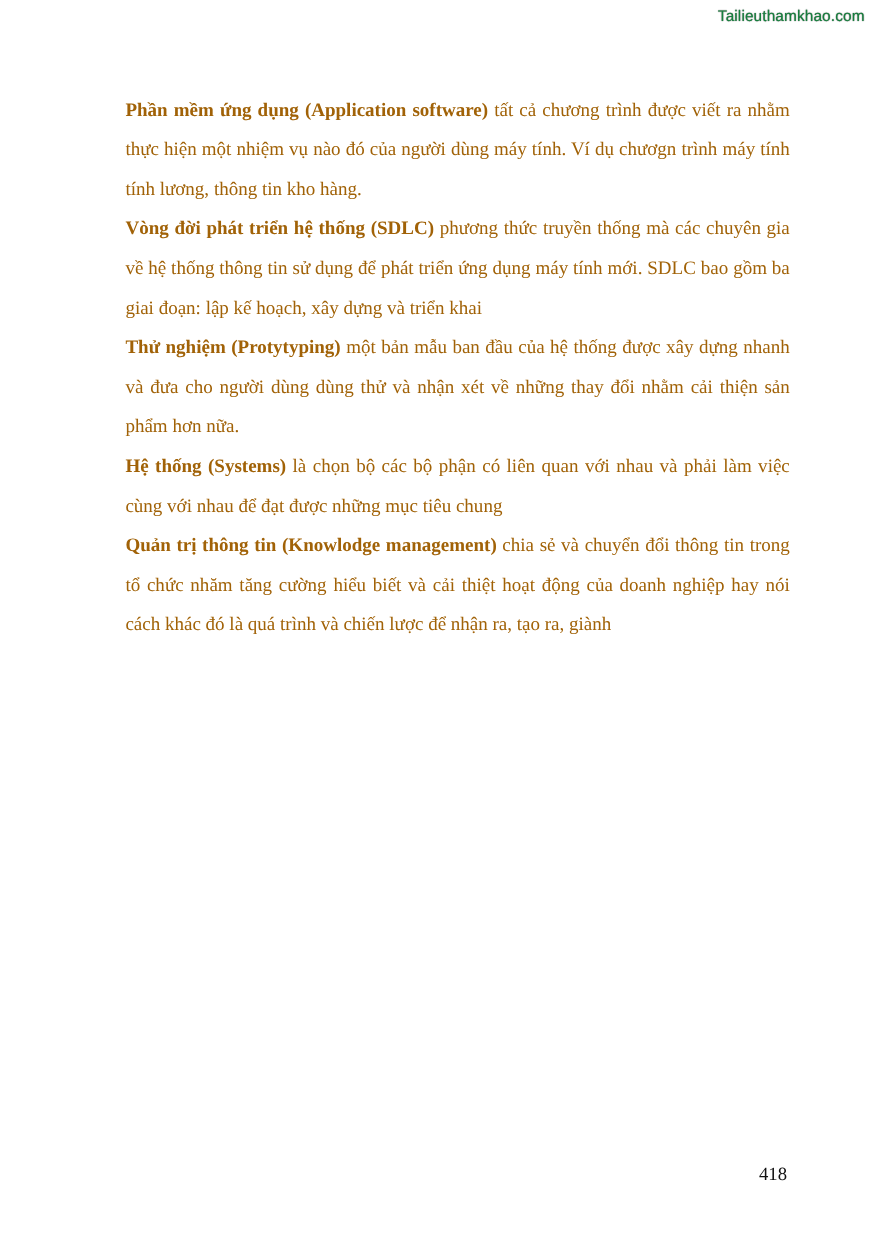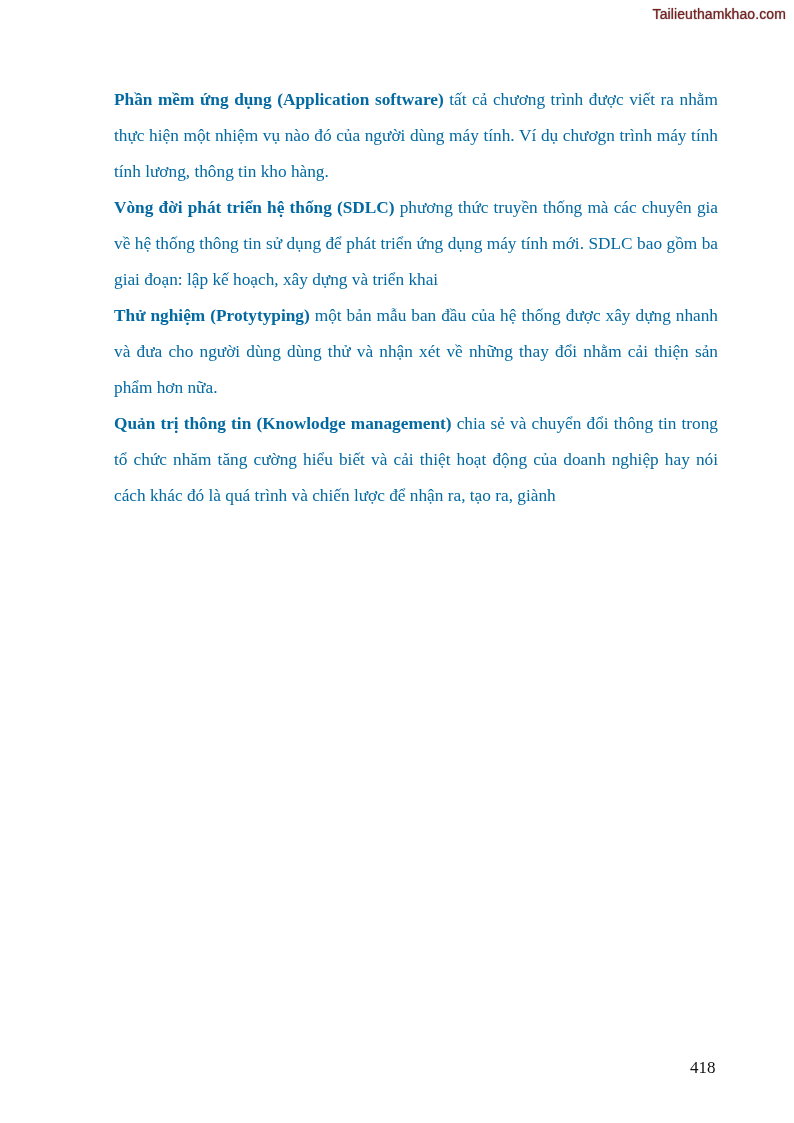--- a/index.html
+++ b/index.html
@@ -1,40 +1,41 @@
 <!DOCTYPE html>
 <html><head>
   <meta charset="utf-8">
   <style>
     html, body { margin: 0; padding: 0; background: #ffffff; }
     body { width: 794px; height: 1123px; position: relative; overflow: hidden; }
     .watermark {
       position: absolute; top: 6px; right: 8px;
       font-family: "Liberation Sans", sans-serif; font-size: 14px;
-      color: #7f1d1d;
+      color: #15803d;
       text-shadow: 0 0 1px #8a8a8a, 0 0 1px #8a8a8a;
       letter-spacing: 0.1px;
     }
     .content {
       position: absolute; left: 114px; top: 82px; width: 604px;
       font-family: "Liberation Serif", serif; font-size: 17.3px;
-      line-height: 36px; color: #0369a1;
+      line-height: 36px; color: #a16207;
     }
     .para { margin: 0; text-align: justify; }
     .term { font-weight: bold; }
     .page-number {
       position: absolute; left: 690px; top: 1058px;
       font-family: "Liberation Serif", serif; font-size: 17px; color: #111;
     }
   </style>
 </head>
 <body>
 
 <div class="watermark">Tailieuthamkhao.com</div>
 
 <div class="content">
   <p class="para"><span class="term">Phần mềm ứng dụng (Application software)</span><span> tất cả chương trình được viết ra nhằm thực hiện một nhiệm vụ nào đó của người dùng máy tính. Ví dụ chươgn trình máy tính tính lương, thông tin kho hàng.</span></p>
   <p class="para"><span class="term">Vòng đời phát triển hệ thống (SDLC)</span><span> phương thức truyền thống mà các chuyên gia về hệ thống thông tin sử dụng để phát triển ứng dụng máy tính mới. SDLC bao gồm ba giai đoạn: lập kế hoạch, xây dựng và triển khai</span></p>
   <p class="para"><span class="term">Thử nghiệm (Protytyping)</span><span> một bản mẫu ban đầu của hệ thống được xây dựng nhanh và đưa cho người dùng dùng thử và nhận xét về những thay đổi nhằm cải thiện sản phẩm hơn nữa.</span></p>
+  <p class="para"><span class="term">Hệ thống (Systems)</span><span> là chọn bộ các bộ phận có liên quan với nhau và phải làm việc cùng với nhau để đạt được những mục tiêu chung</span></p>
   <p class="para"><span class="term">Quản trị thông tin (Knowlodge management)</span><span> chia sẻ và chuyển đổi thông tin trong tổ chức nhăm tăng cường hiểu biết và cải thiệt hoạt động của doanh nghiệp hay nói cách khác đó là quá trình và chiến lược để nhận ra, tạo ra, giành</span></p>
 </div>
 
 <div class="page-number">418</div>
 
 </body></html>

